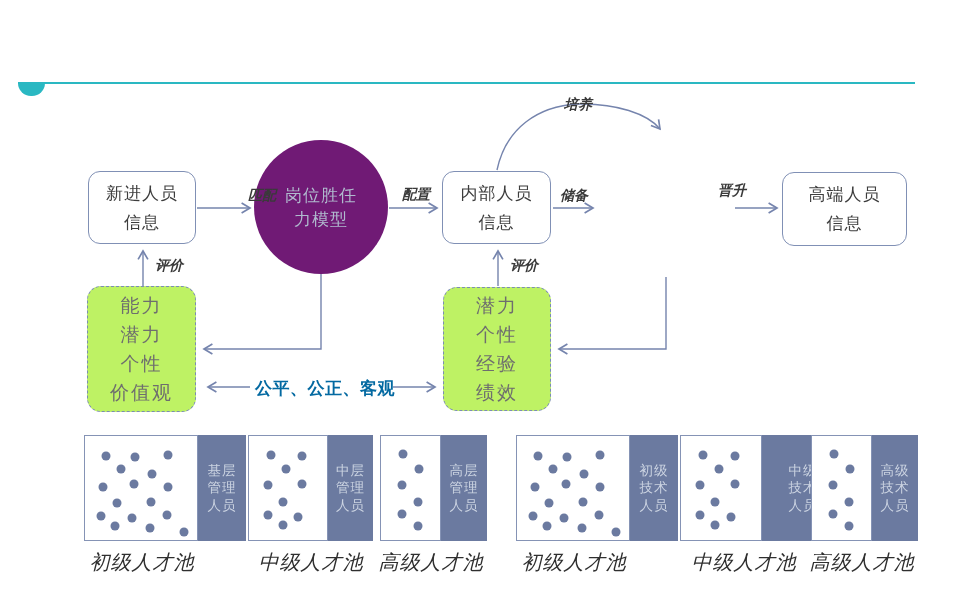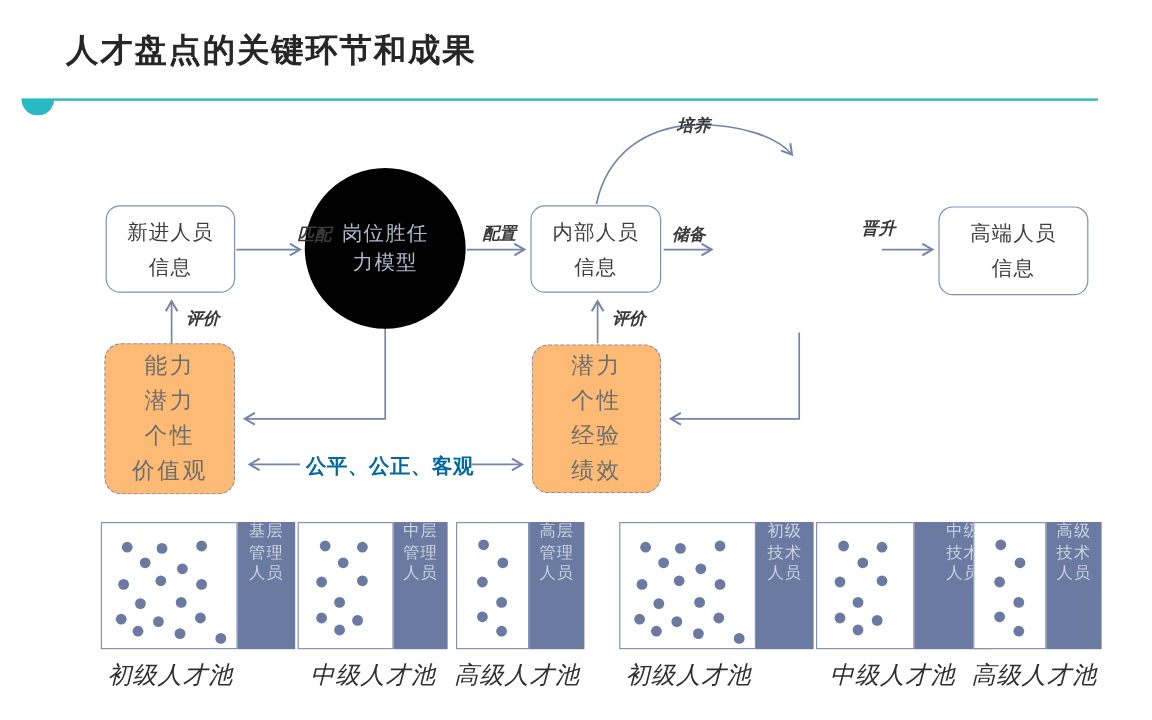--- a/index.html
+++ b/index.html
@@ -8,49 +8,48 @@
   .title{position:absolute;left:55px;top:24px;font-size:27px;font-weight:700;color:#262626;
          letter-spacing:1.5px;}
   .divider-line{position:absolute;left:18px;top:82px;width:897px;height:2px;background:#2ab8c2;}
   .divider-blob{position:absolute;left:18px;top:83px;width:27px;height:13px;background:#2ab8c2;
                 border-radius:0 0 14px 14px;}
   svg.arrows{position:absolute;left:0;top:0;pointer-events:none;}
 
   .fbox{position:absolute;background:#fff;border:1.5px solid #8090b5;border-radius:12px;
         display:flex;align-items:center;justify-content:center;text-align:center;
         font-size:17px;font-weight:500;color:#3d3d3d;line-height:29px;letter-spacing:1px;}
-  .circle{position:absolute;border-radius:50%;background:#000000;color:#b0bace;
+  .circle{position:absolute;border-radius:50%;background:#701a75;color:#b0bace;
           display:flex;align-items:center;justify-content:center;text-align:center;
           font-size:17px;line-height:24px;letter-spacing:1px;
           font-family:"DejaVu Serif",serif;}
-  .dashed{position:absolute;background:#fdba74;border:1.5px dashed #7c8cb4;border-radius:14px;
+  .dashed{position:absolute;background:#bef264;border:1.5px dashed #7c8cb4;border-radius:14px;
           display:flex;align-items:center;justify-content:center;text-align:center;
           font-size:19px;color:#6e6e6e;line-height:29px;letter-spacing:2px;
           font-family:"DejaVu Serif",serif;}
   .flow-label{position:absolute;font-size:14px;font-weight:600;color:#3a3a3a;text-align:center;font-style:italic;}
   .principle{position:absolute;left:250px;top:377px;width:145px;text-align:right;
              font-size:17px;font-weight:600;color:#0369a1;letter-spacing:0.5px;}
 
   .pool-box{position:absolute;top:435px;height:106px;background:#fff;
             border:1.5px solid #8593b5;box-sizing:border-box;}
   .pool-side{position:absolute;top:435px;height:106px;background:#6b7aa0;color:#ccd4e2;
-             display:flex;align-items:flex-start;justify-content:center;text-align:center;
+             display:flex;align-items:center;justify-content:center;text-align:center;
              font-size:13.5px;line-height:17.5px;letter-spacing:1px;
              font-family:"DejaVu Serif",serif;}
   .pool-label{position:absolute;top:549px;width:150px;text-align:center;font-size:20px;
               font-weight:500;color:#2f2f2f;letter-spacing:1px;font-style:italic;}
   .dot{position:absolute;width:9px;height:9px;border-radius:50%;background:#6b7aa0;
        transform:translate(-50%,-50%);}
 </style>
 </head>
 <body>
 
 <div class="canvas">
 
-  <div class="title">人才盘点的关键环节和成果</div>
   <div class="divider-line"></div>
   <div class="divider-blob"></div>
 
   <svg class="arrows" width="960" height="600" viewBox="0 0 960 600">
     <defs>
       <marker id="ah" markerWidth="9" markerHeight="9" refX="6.5" refY="4" orient="auto">
         <path d="M0.5,0.5 L6.5,4 L0.5,7.5" fill="none" stroke="#7584ad" stroke-width="1.2"></path>
       </marker>
     </defs>
     <g fill="none" stroke="#7584ad" stroke-width="1.4">

